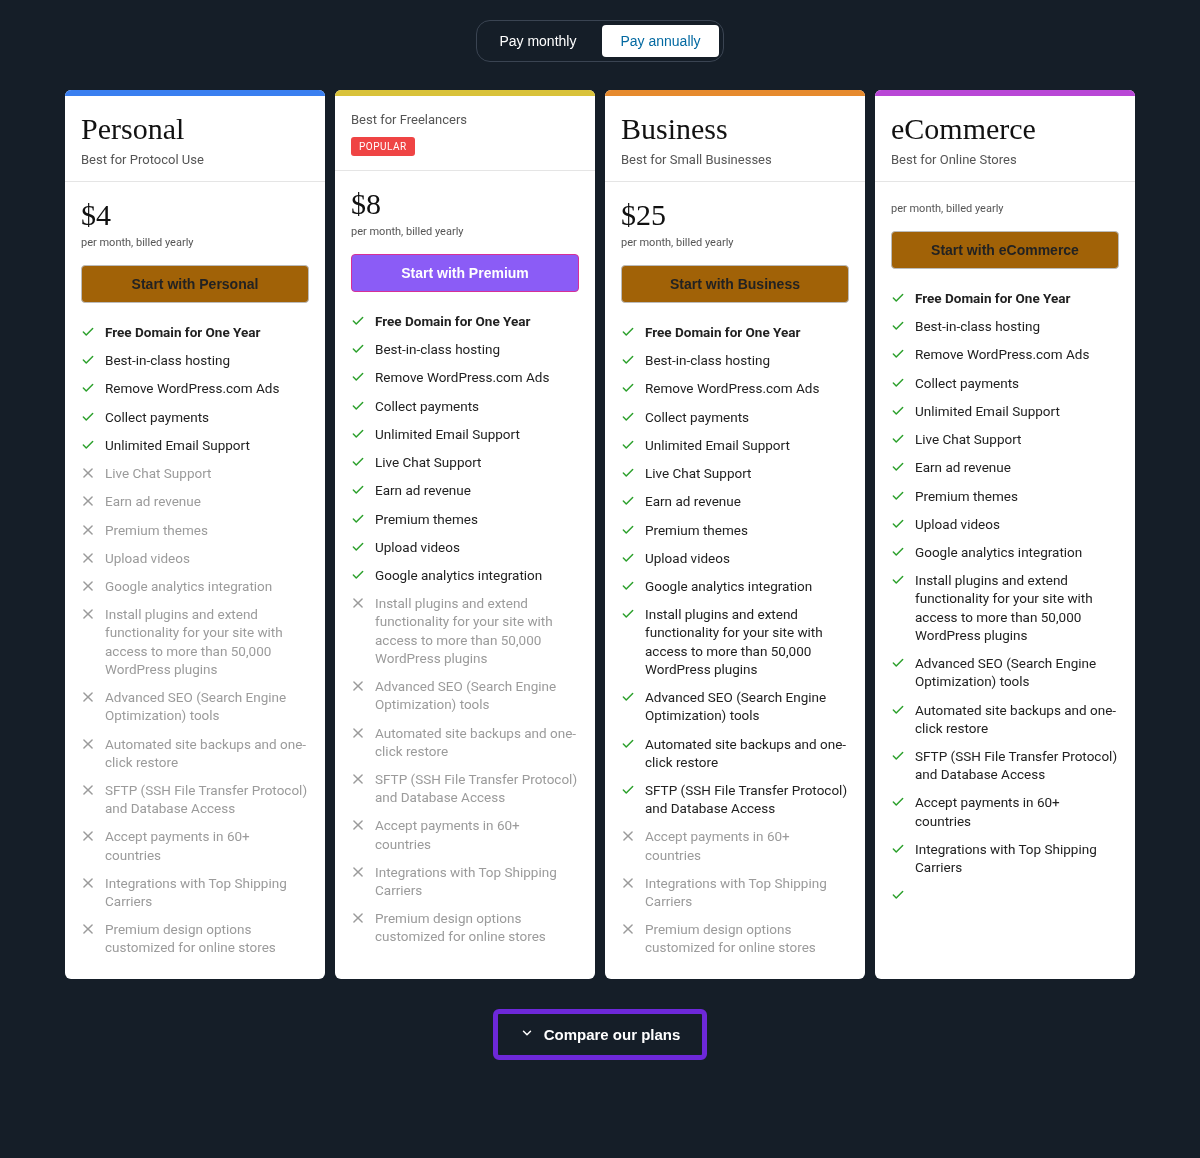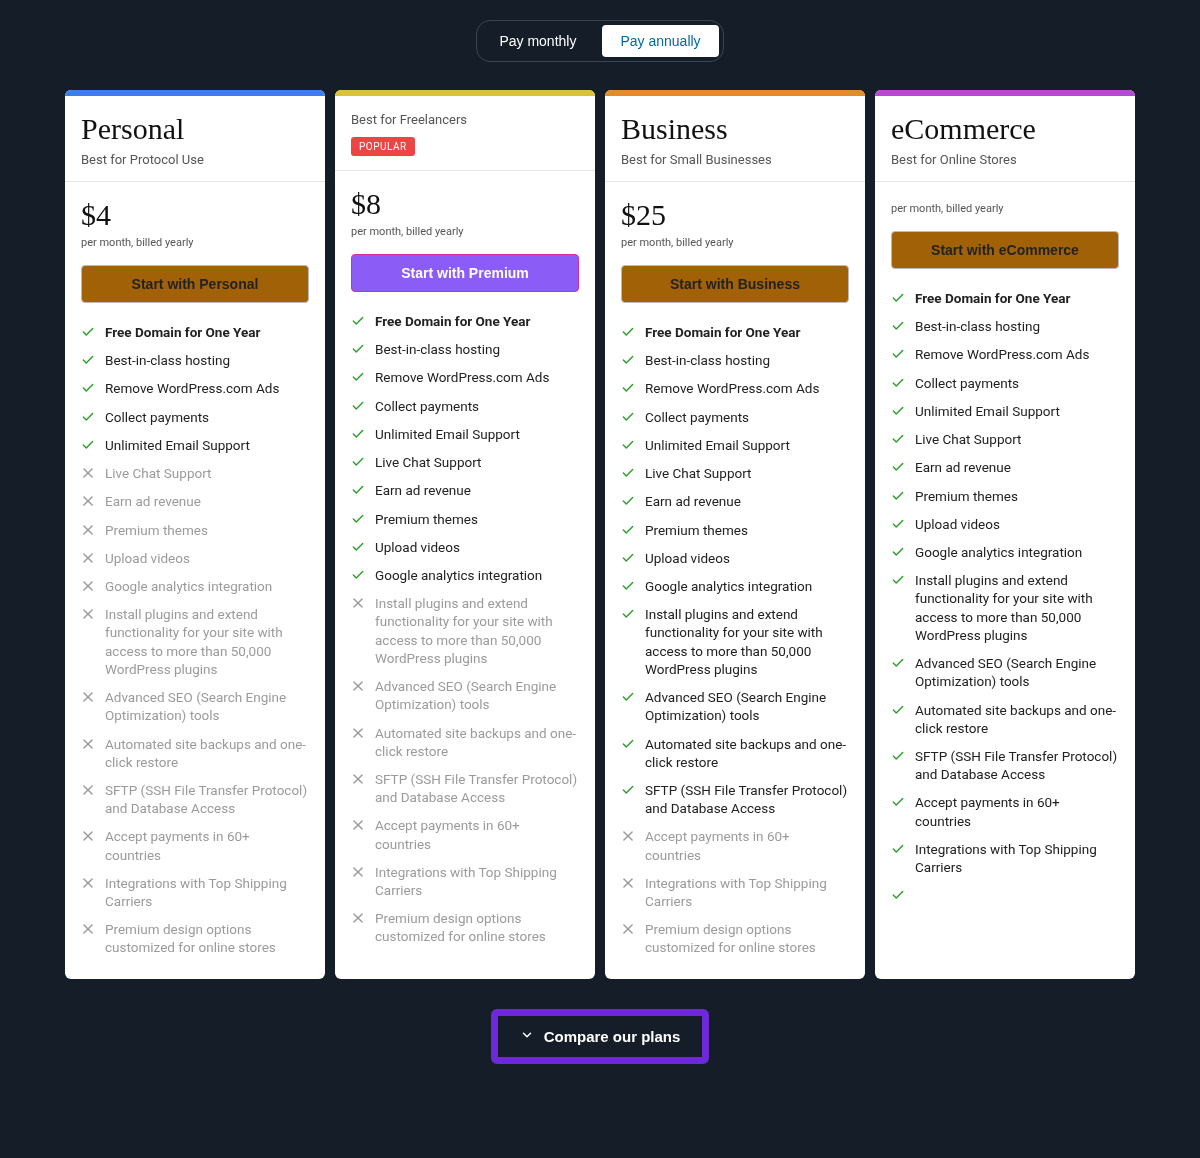--- a/index.html
+++ b/index.html
@@ -135,21 +135,21 @@
   .compare-wrap {
     display: flex;
     justify-content: center;
     margin-top: 30px;
   }
   .compare-btn {
     display: flex;
     align-items: center;
     gap: 10px;
     padding: 12px 22px;
-    border: 7px solid #6d28d9;
+    border: 5px solid #6d28d9;
     border-radius: 6px;
     background: transparent;
     color: #fff;
     font-size: 15px;
     font-weight: 600;
     cursor: pointer;
   }
   .compare-btn svg { width: 14px; height: 14px; stroke:#fff; }
 </style>
 </head>

